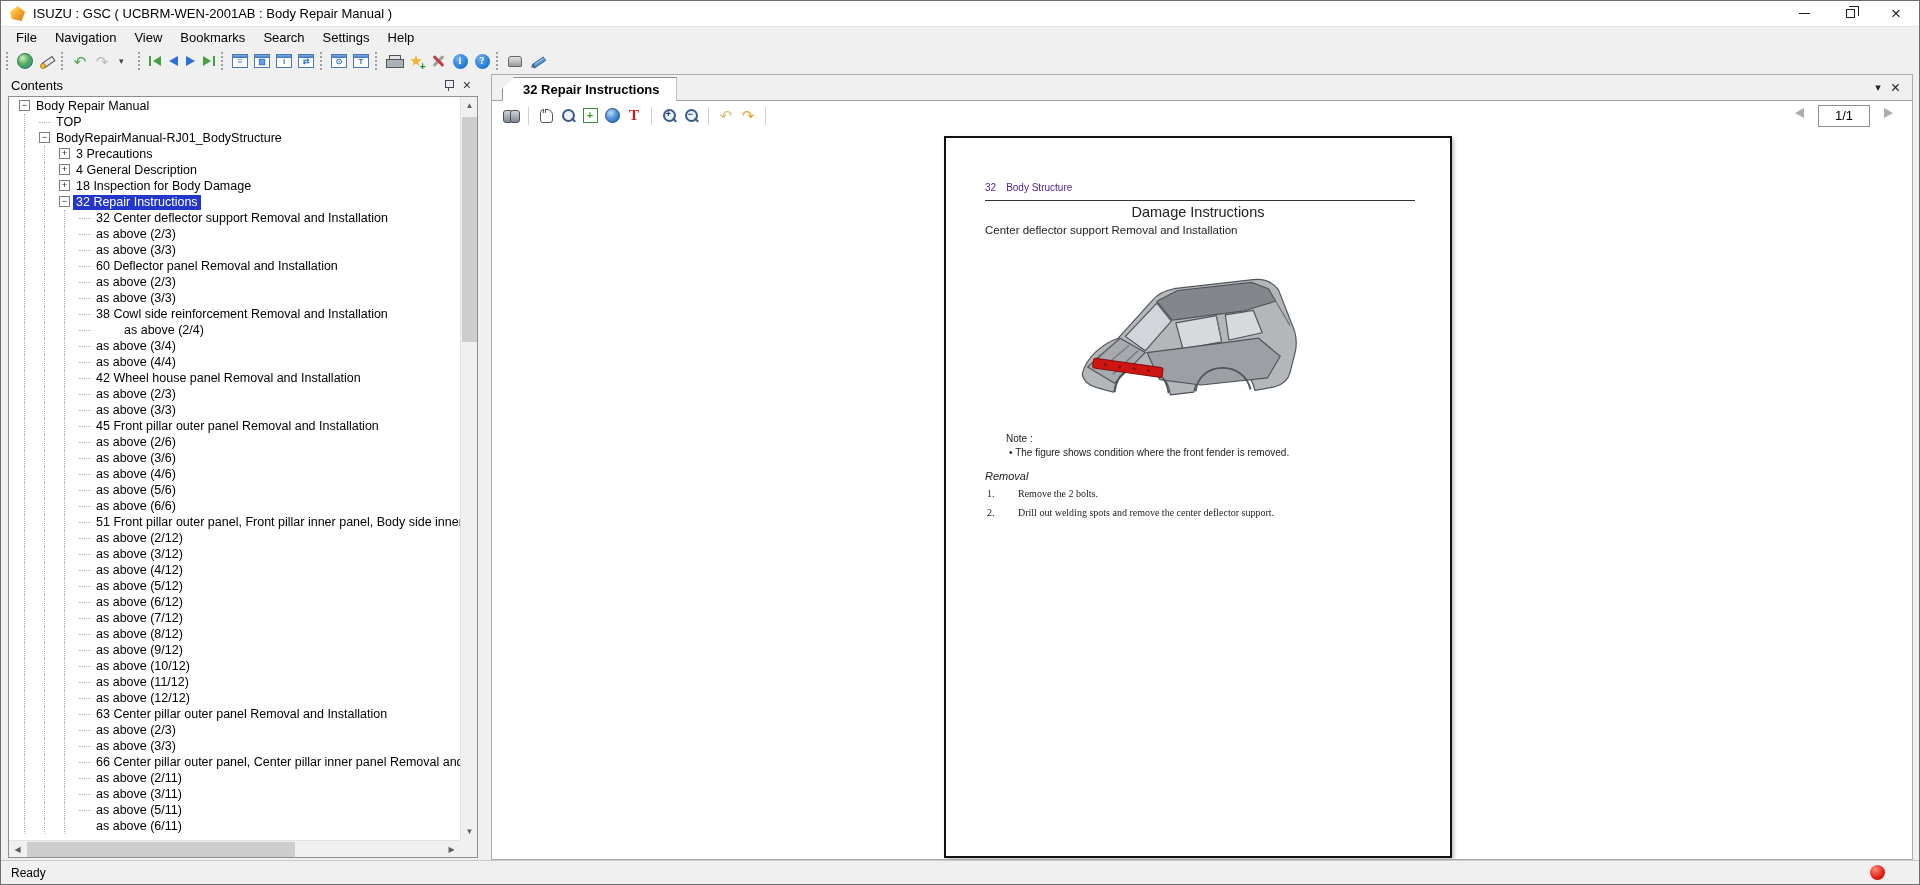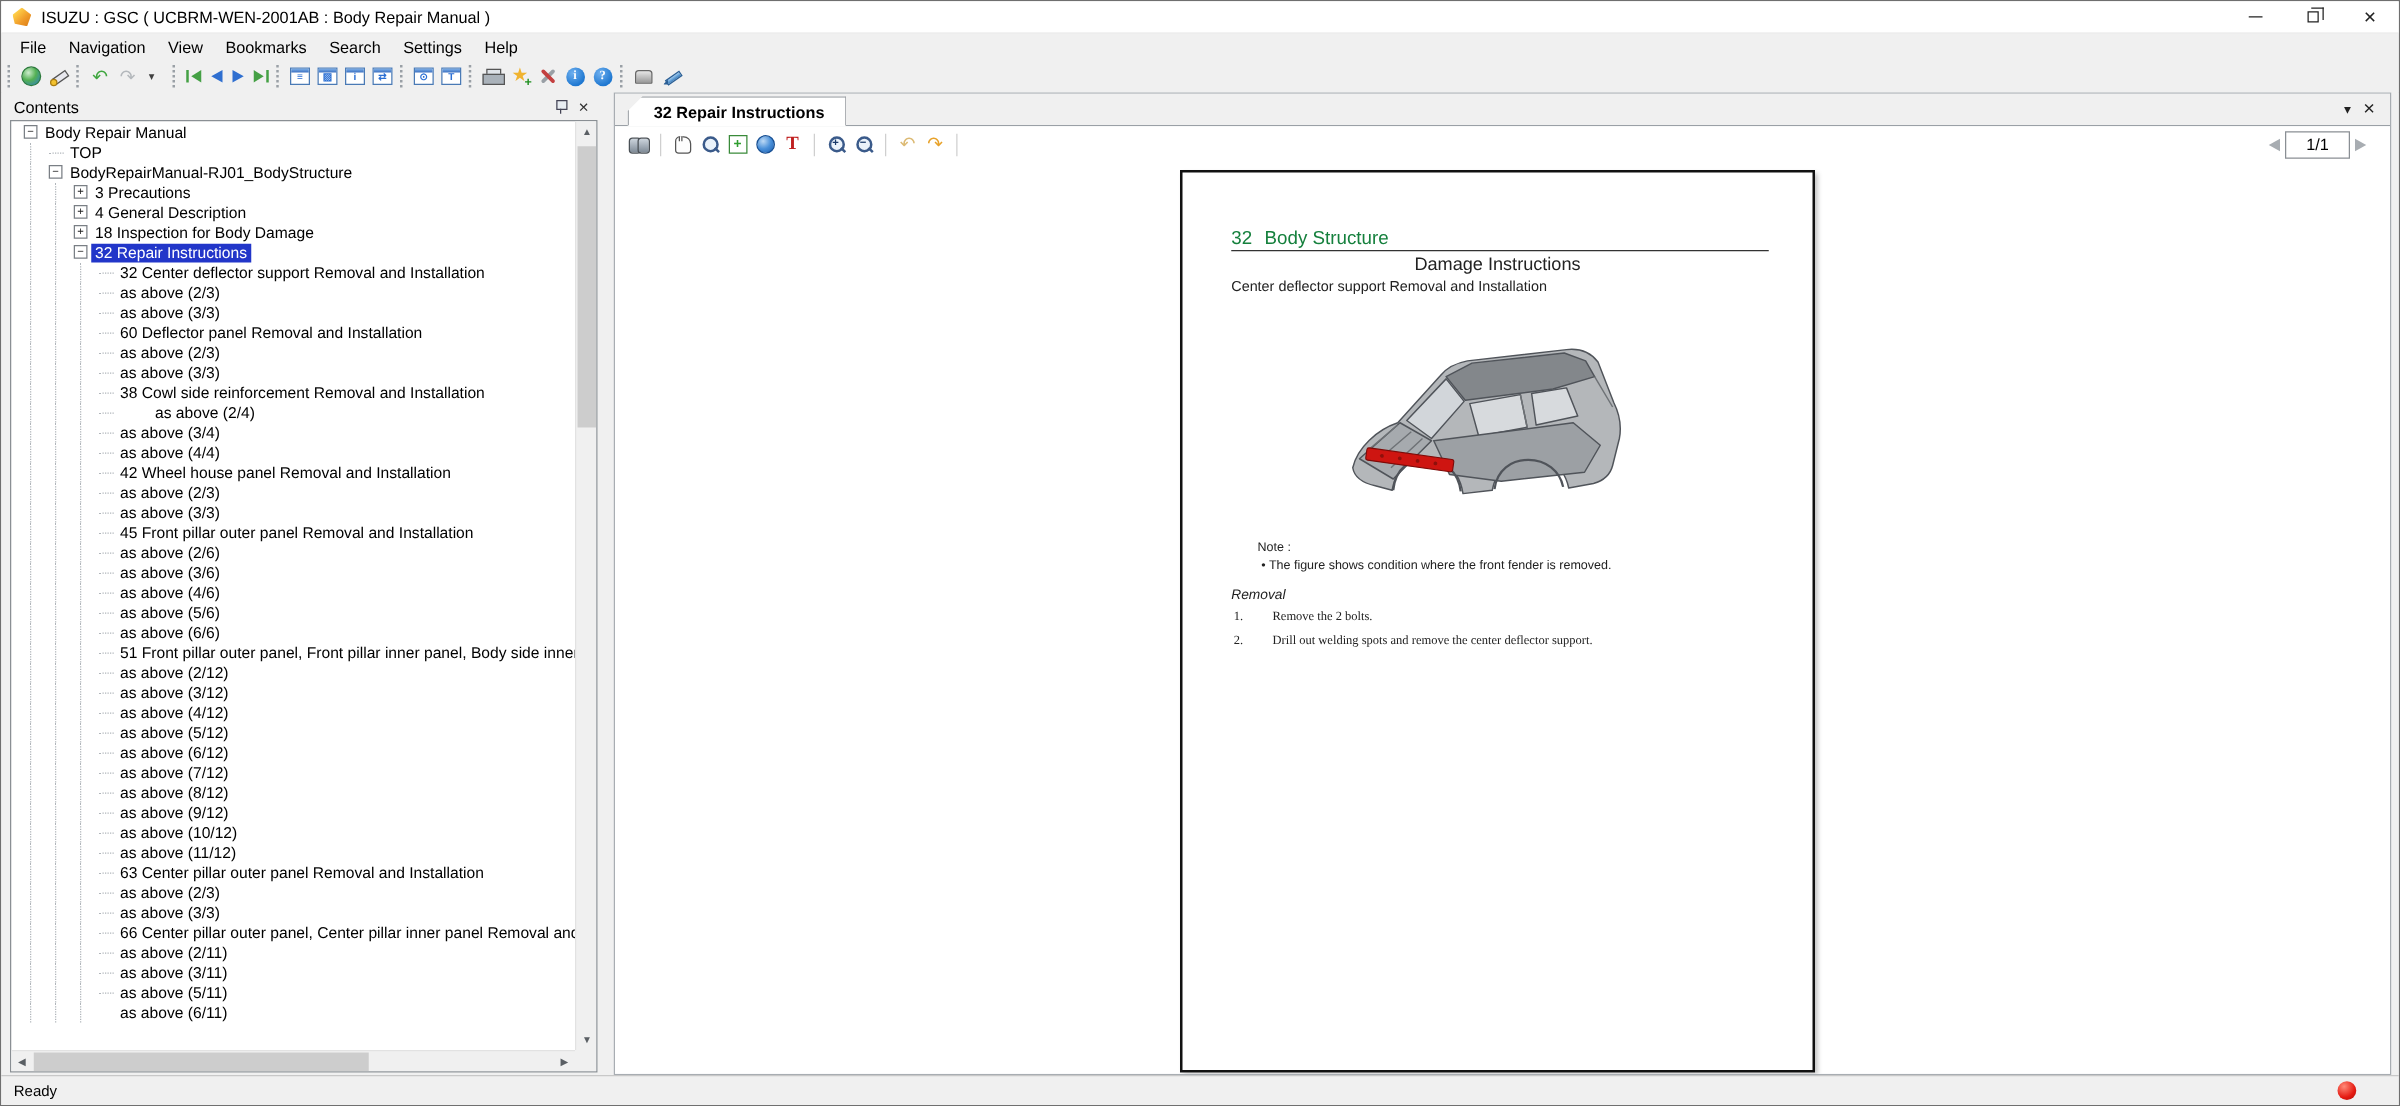--- a/index.html
+++ b/index.html
@@ -149,29 +149,29 @@
   .ic-mag::after { content:""; position:absolute; left:11px; top:11px; width:5px; height:2px;
     background:#3a5a8a; transform:rotate(45deg); }
   .ic-mag i { position:absolute; left:3px; top:0px; width:9px; text-align:center; font-style:normal;
     font-size:9px; font-weight:bold; color:#1a3a6a; line-height:12px; }
   .ic-fit { width:15px; height:15px; border:1px solid #3a8a3a; background:#fff;
     display:flex; align-items:center; justify-content:center; color:#2f9e2f; font-size:11px; font-weight:bold; }
   .ic-lens { width:15px; height:15px; border-radius:50%;
     background:radial-gradient(circle at 35% 30%, #bcd9f5, #4a90d9 50%, #1c5fb0); border:1px solid #174f93; }
   .glyph-serif { font-family:"Liberation Serif", serif; font-weight:bold; }
 
-  .page-nav { margin-left:auto; display:flex; align-items:center; padding-right:14px; }
+  .page-nav { margin-left:auto; display:flex; gap:10px; padding-right:14px; }
   .page-box { width:52px; height:22px; border:1px solid #8a8f94; background:#fff;
     display:flex; align-items:center; justify-content:center; font-size:13px; }
 
   .viewport { flex:1 1 auto; position:relative; background:#fff; overflow:hidden; }
   .page { position:absolute; left:452px; top:6px; width:508px; height:722px;
     background:#fff; border:2px solid #111; box-shadow:2px 2px 4px rgba(0,0,0,.25); }
 
-  .sec-head { position:absolute; left:39px; top:44px; font-size:15px; color:#15803d; }
+  .sec-head { position:absolute; left:39px; top:44px; font-size:10px; color:#4c1d95; }
   .sec-head .num { margin-right:10px; }
   .sec-rule { position:absolute; left:39px; right:35px; top:62px; border-top:1.5px solid #333; }
   .doc-title { position:absolute; left:0; right:0; top:66px; text-align:center; font-size:14.5px; color:#222; }
   .doc-subtitle { position:absolute; left:39px; top:86px; font-size:11.5px; color:#222; }
   .fig { position:absolute; left:120px; top:112px; width:270px; height:180px; }
   .note-label { position:absolute; left:60px; top:295px; font-size:10px; color:#222; }
   .note-line { position:absolute; left:63px; top:309px; font-size:10px; color:#222; }
   .removal-label { position:absolute; left:39px; top:332px; font-size:11px; font-style:italic; color:#222; }
   .steps { position:absolute; left:41px; top:350px; right:30px; font-family:"Liberation Serif", serif; font-size:10px; color:#222; }
   .step { display:flex; margin-bottom:8px; }
@@ -552,20 +552,27 @@
               <span class="tree-guide" style="left: 55px;"></span>
               <span class="tree-conn" style="left: 70px;"></span>
               <span class="tree-label" style="margin-left: 84px;">as above (10/12)</span>
             </div>
             <div class="tree-row">
               <span class="tree-guide" style="left: 15px;"></span>
               <span class="tree-guide" style="left: 35px;"></span>
               <span class="tree-guide" style="left: 55px;"></span>
               <span class="tree-conn" style="left: 70px;"></span>
               <span class="tree-label" style="margin-left: 84px;">as above (11/12)</span>
+            </div>
+            <div class="tree-row">
+              <span class="tree-guide" style="left: 15px;"></span>
+              <span class="tree-guide" style="left: 35px;"></span>
+              <span class="tree-guide" style="left: 55px;"></span>
+              <span class="tree-conn" style="left: 70px;"></span>
+              <span class="tree-label" style="margin-left: 84px;">as above (12/12)</span>
             </div>
             <div class="tree-row">
               <span class="tree-guide" style="left: 15px;"></span>
               <span class="tree-guide" style="left: 35px;"></span>
               <span class="tree-guide" style="left: 55px;"></span>
               <span class="tree-conn" style="left: 70px;"></span>
               <span class="tree-label" style="margin-left: 84px;">63 Center pillar outer panel Removal and Installation</span>
             </div>
             <div class="tree-row">
               <span class="tree-guide" style="left: 15px;"></span>

